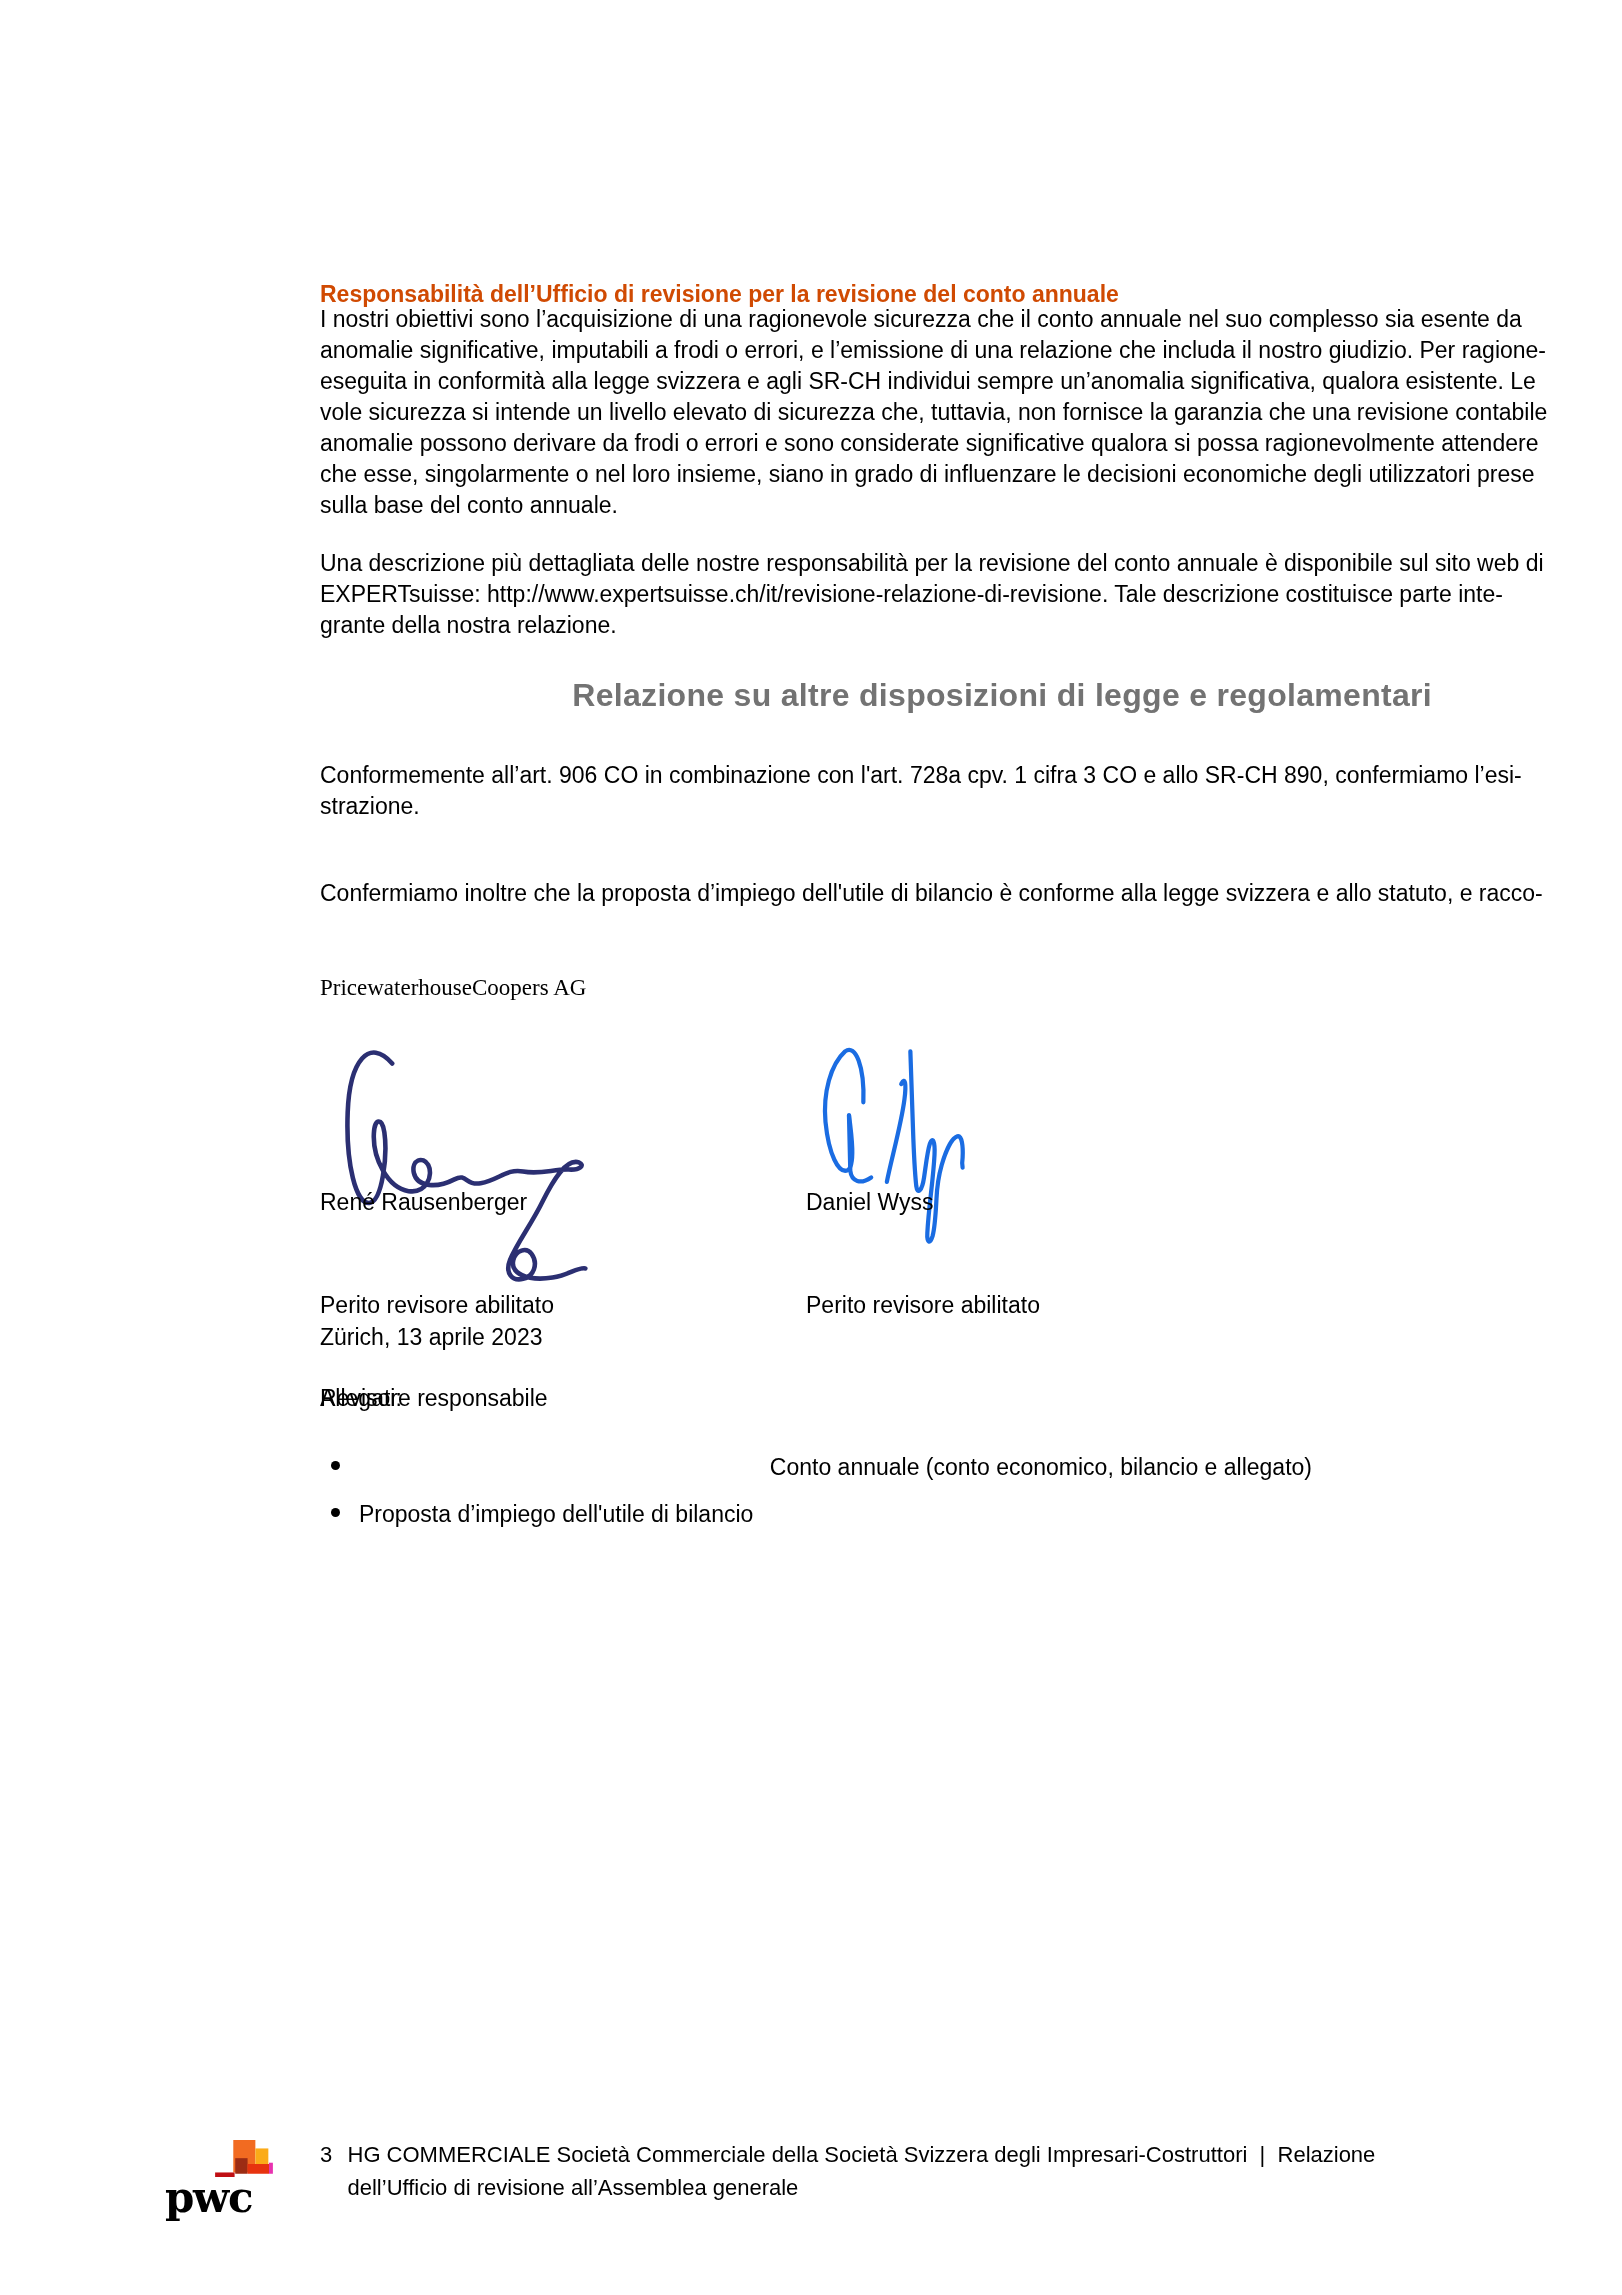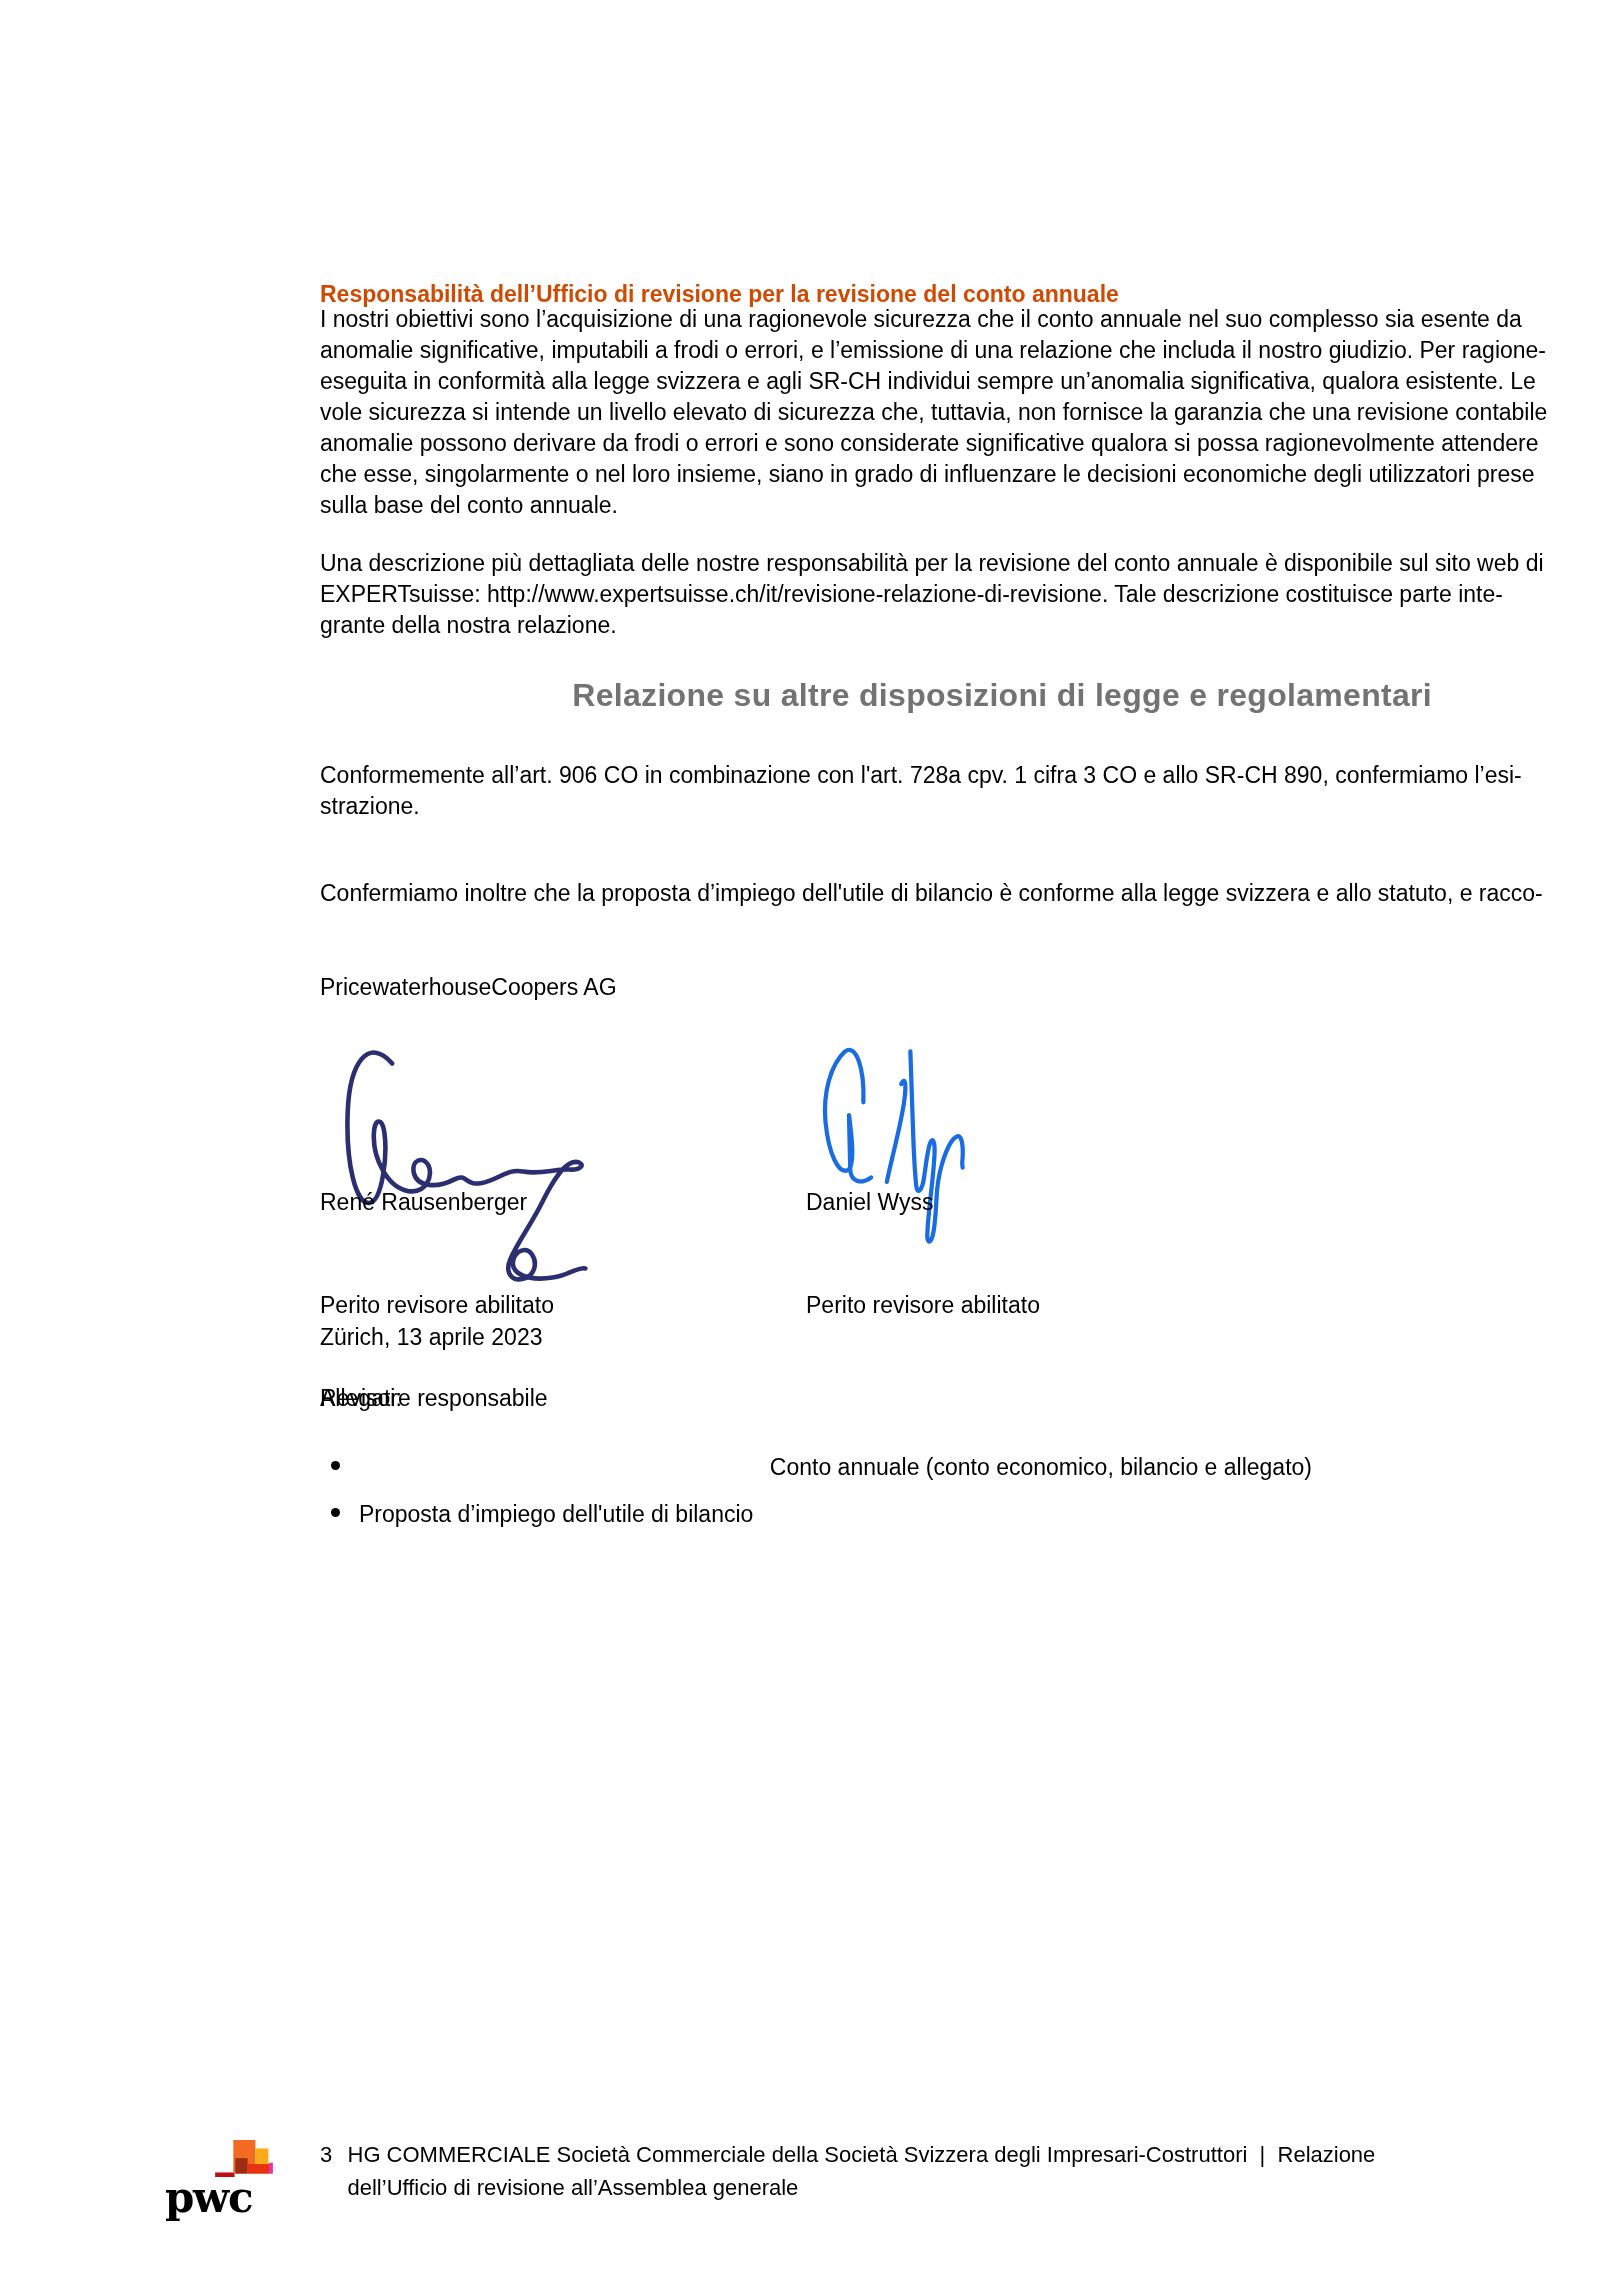--- a/index.html
+++ b/index.html
@@ -20,21 +20,21 @@
     left:320px;top:674px;width:1112px;
     font-size:32px;font-weight:bold;line-height:42px;margin:0;letter-spacing:0.3px;
   }
   .para{left:320px;width:1054px;font-size:23px;line-height:31px;}
   .para .line{white-space:pre;}
   .p1{top:304px;}
   .p2{top:548px;}
   .p3{top:760px;}
   .p4{top:878px;}
   .oneline{font-size:23px;line-height:31px;white-space:pre;}
-  .firm{left:320px;top:972px;}
+  .firm{left:320px;top:972px;font-family:Liberation Serif, serif;}
   .sig{pointer-events:none;}
   .sig-left{left:330px;top:1034px;}
   .sig-right{left:811px;top:1037px;}
   .name-left{left:320px;top:1187px;text-align:right;}
   .name-right{left:806px;top:1187px;}
   .titles-left{left:320px;top:1228px;}
   .titles-right{left:806px;top:1228px;}
   .date{left:320px;top:1322px;}
   .attach-label{left:320px;top:1383px;}
   .bullet-row{left:330px;width:982px;font-size:23px;line-height:31px;padding-left:29px;box-sizing:border-box;}

